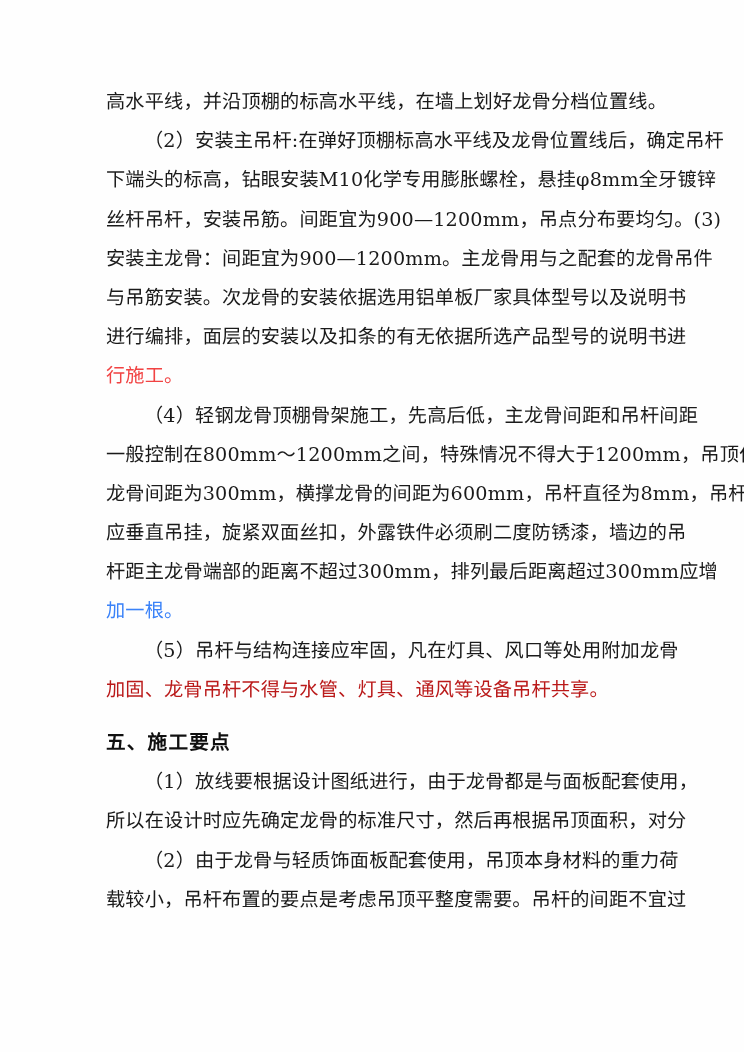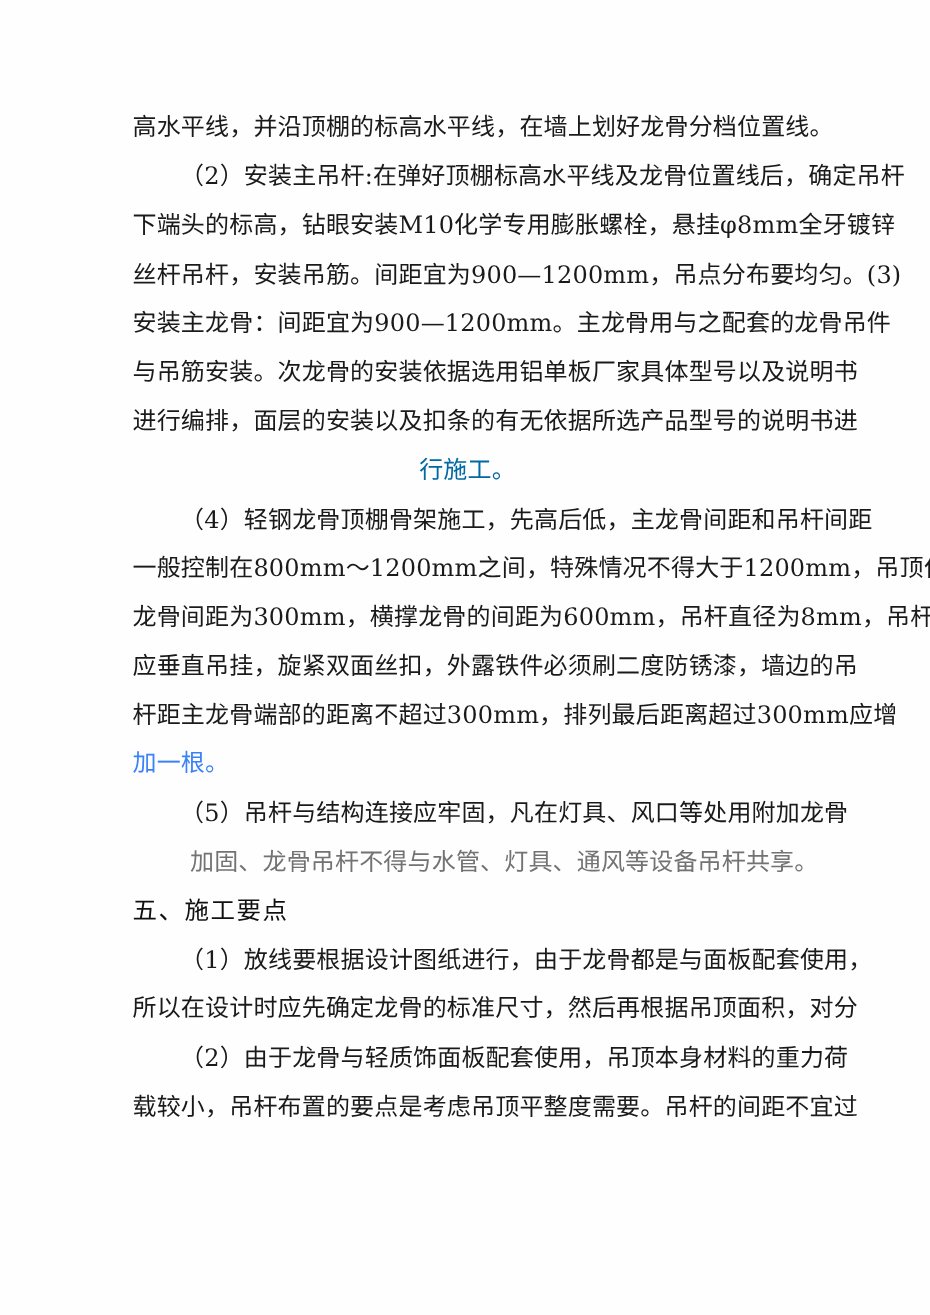--- a/index.html
+++ b/index.html
@@ -53,24 +53,25 @@
   }
   .doc-line.justify > span {
     display: inline-block;
   }
 
   .doc-line.indent {
     padding-left: 38px;
   }
 
   .doc-line.heading {
-    font-weight: normal;
+    font-weight: bold;
     font-size: 19.6px;
     letter-spacing: 1.2px;
     color: #121212;
+    margin-top: 14px;
   }
 
   .doc-line.tail {
     white-space: nowrap;
   }
 
   
   .page-body {
     filter: contrast(1.02);
   }
@@ -315,21 +316,21 @@
         <span>产</span>
         <span>品</span>
         <span>型</span>
         <span>号</span>
         <span>的</span>
         <span>说</span>
         <span>明</span>
         <span>书</span>
         <span>进</span>
       </div>
-    <div class="doc-line tail" style="color: #0369a1; text-align: center;">行施工。</div>
+    <div class="doc-line tail" style="color: #ef4444;">行施工。</div>
     <div class="doc-line justify indent" style="color: rgb(28, 28, 28);">
         <span>（</span>
         <span>4</span>
         <span>）</span>
         <span>轻</span>
         <span>钢</span>
         <span>龙</span>
         <span>骨</span>
         <span>顶</span>
         <span>棚</span>
@@ -531,21 +532,21 @@
         <span>风</span>
         <span>口</span>
         <span>等</span>
         <span>处</span>
         <span>用</span>
         <span>附</span>
         <span>加</span>
         <span>龙</span>
         <span>骨</span>
       </div>
-    <div class="doc-line tail" style="color: #737373; margin-left: 46px;">加固、龙骨吊杆不得与水管、灯具、通风等设备吊杆共享。</div>
+    <div class="doc-line tail" style="color: #b91c1c;">加固、龙骨吊杆不得与水管、灯具、通风等设备吊杆共享。</div>
     <div class="doc-line heading tail" style="color: rgb(18, 18, 18);">五、施工要点</div>
     <div class="doc-line justify indent" style="color: rgb(28, 28, 28);">
         <span>（</span>
         <span>1</span>
         <span>）</span>
         <span>放</span>
         <span>线</span>
         <span>要</span>
         <span>根</span>
         <span>据</span>

